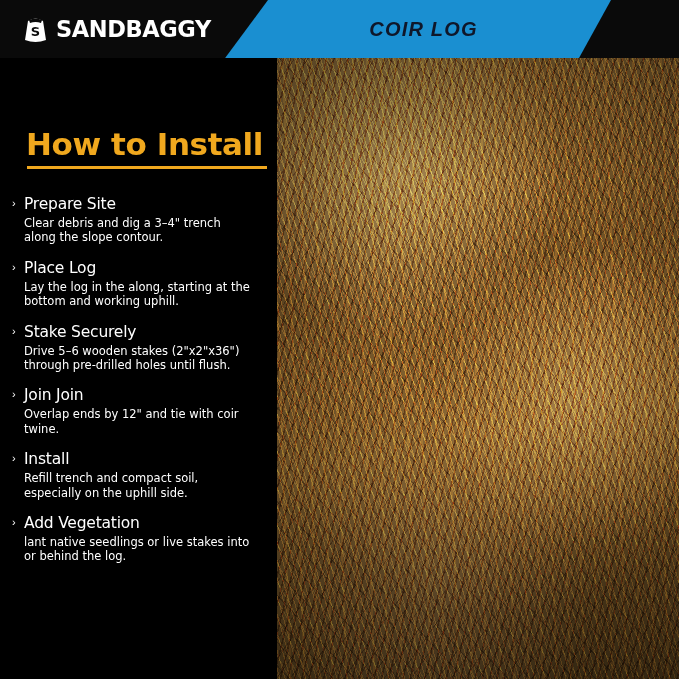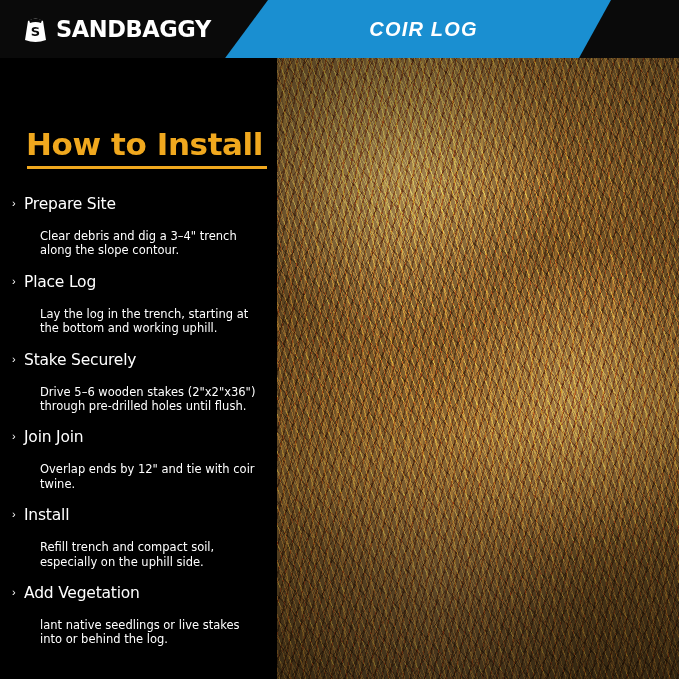--- a/index.html
+++ b/index.html
@@ -72,21 +72,21 @@
   }
   .header-title {
     position: absolute;
     top: 0;
     left: 268px;
     width: 311px;
     height: 58px;
     display: flex;
     align-items: center;
     justify-content: center;
-    color: #ffffff;
+    color: #0f172a;
     font-size: 20px;
     font-style: italic;
     font-weight: bold;
     letter-spacing: 1.2px;
     font-family: "Liberation Sans", sans-serif;
   }
 
   
   .photo {
     position: absolute;
@@ -225,21 +225,21 @@
     font-family: "DejaVu Sans", sans-serif;
     letter-spacing: -0.2px;
     line-height: 1.1;
     margin: 0 0 3px 0;
   }
   .step-body {
     color: #ffffff;
     font-size: 11.5px;
     line-height: 1.25;
     font-family: "DejaVu Sans", sans-serif;
-    margin: 16px;
+    margin: 0;
     max-width: 232px;
   }
 
   
   .bottom-edge {
     position: absolute;
     left: 0;
     bottom: 0;
     width: 679px;
     height: 0px;
@@ -287,21 +287,21 @@
 
       <div class="step">
         <span class="step-arrow">›</span>
         <p class="step-head">Prepare Site</p>
         <p class="step-body">Clear debris and dig a 3–4" trench along the slope contour.</p>
       </div>
 
       <div class="step">
         <span class="step-arrow">›</span>
         <p class="step-head">Place Log</p>
-        <p class="step-body">Lay the log in the trench, starting at the bottom and working uphill.</p>
+        <p class="step-body">Lay the log in the along, starting at the bottom and working uphill.</p>
       </div>
 
       <div class="step">
         <span class="step-arrow">›</span>
         <p class="step-head">Stake Securely</p>
         <p class="step-body">Drive 5–6 wooden stakes (2"x2"x36") through pre-drilled holes until flush.</p>
       </div>
 
       <div class="step">
         <span class="step-arrow">›</span>

